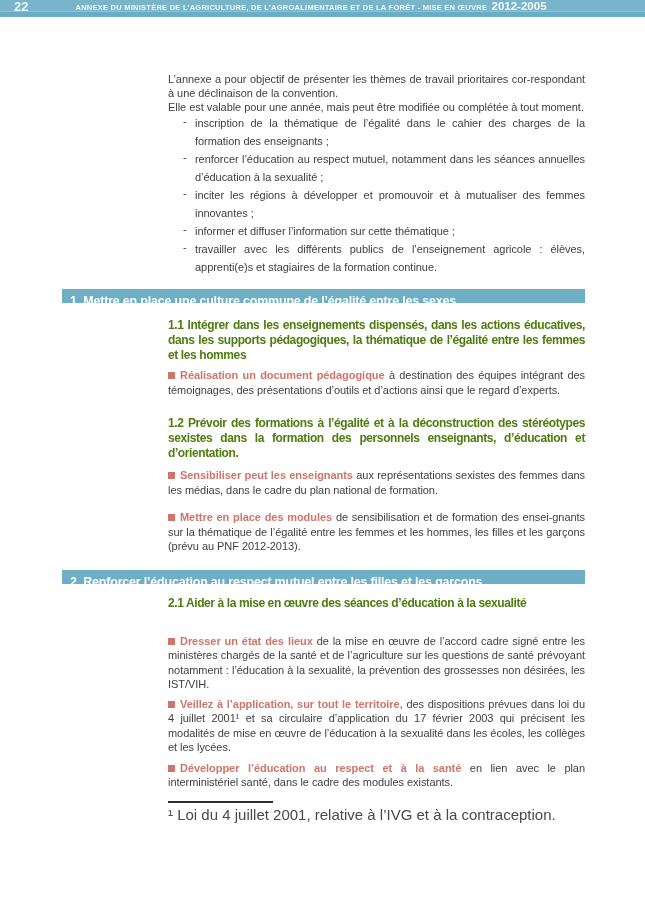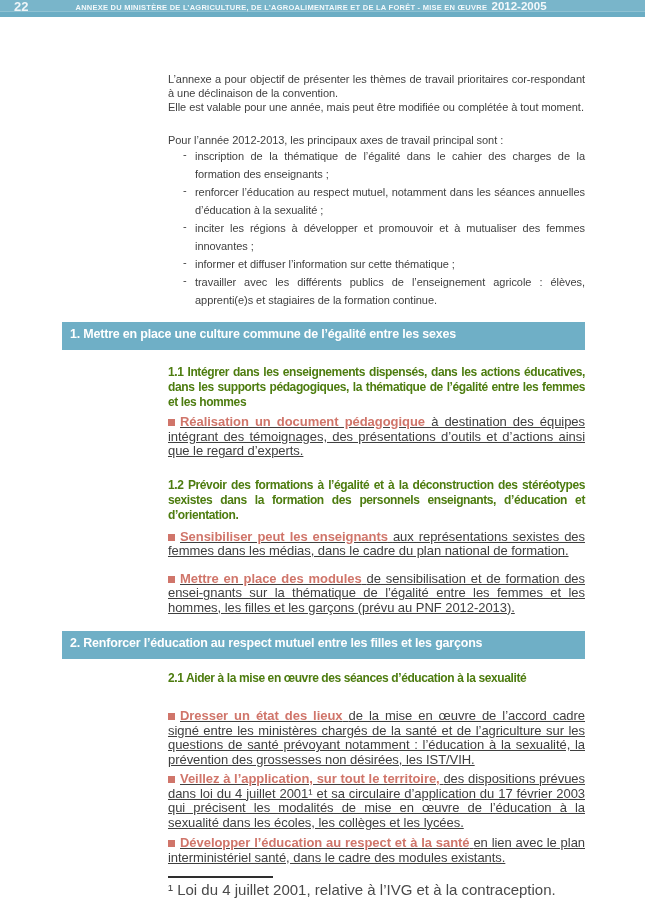--- a/index.html
+++ b/index.html
@@ -43,40 +43,40 @@
     flex:0 0 12px; margin-left:15px;
     font-size:11px; line-height:14px; color:#3f3f3f;
   }
   .li .li-text {
     flex:1; font-size:11px; line-height:18px; letter-spacing:-0.05px;
     color:#3f3f3f; text-align:justify;
   }
   
   .bar {
     margin-left:62px; margin-right:60px;
-    height:28px; background:#6fafc6;
+    height:14px; background:#6fafc6;
     box-sizing:border-box; padding-left:8px;
     overflow:hidden;
   }
   .bar .bar-text {
     display:inline-block; white-space:nowrap;
     transform:scaleX(0.96); transform-origin:0 50%;
     color:#ffffff; font-weight:bold; font-size:13px; line-height:24px;
     letter-spacing:-0.2px;
   }
   
   .sub {
     margin:0; margin-left:168px; margin-right:60px;
     font-size:12px; font-weight:bold; line-height:15px;
     letter-spacing:-0.4px; color:#4d7c0f; text-align:justify;
   }
   
   .action {
-    font-size:13px; line-height:14.5px; letter-spacing:-0.05px;
-    color:#3f3f3f; text-align:justify;text-decoration:underline;
+    font-size:11px; line-height:14.5px; letter-spacing:-0.05px;
+    color:#3f3f3f; text-align:justify;
   }
   .action .sq {
     display:inline-block; width:7px; height:7px;
     background:#d0756a; margin-right:5px;
   }
   .action .lead { color:#d0756a; font-weight:bold; }
   
   .fn-rule {
     margin-left:168px; margin-top:11px;
     width:105px; height:0;
@@ -95,21 +95,20 @@
   <header class="topbar">
     <span class="pagenum">22</span>
     <span class="headtitle"><span>ANNEXE DU MINISTÈRE DE L’AGRICULTURE, DE L’AGROALIMENTAIRE ET DE LA FORÊT - MISE EN ŒUVRE</span> <span class="year">2012-2005</span></span>
   </header>
 
   <div class="col" style="margin-top:55px">
     <p class="body">L’annexe a pour objectif de présenter les thèmes de travail prioritaires cor-respondant à une déclinaison de la convention.</p>
     <p class="body">Elle est valable pour une année, mais peut être modifiée ou complétée à tout moment.</p>
   </div>
 
-  <p class="body col" style="margin-top:19px">Pour l’année 2012-2013, les principaux axes de travail principal sont :</p>
 
   <div class="col" style="margin:0 60px 0 168px">
     <div class="li">
         <span class="dash">-</span>
         <span class="li-text">inscription de la thématique de l’égalité dans le cahier des charges de la formation des enseignants ;</span>
       </div>
     <div class="li">
         <span class="dash">-</span>
         <span class="li-text">renforcer l’éducation au respect mutuel, notamment dans les séances annuelles d’éducation à la sexualité ;</span>
       </div>

